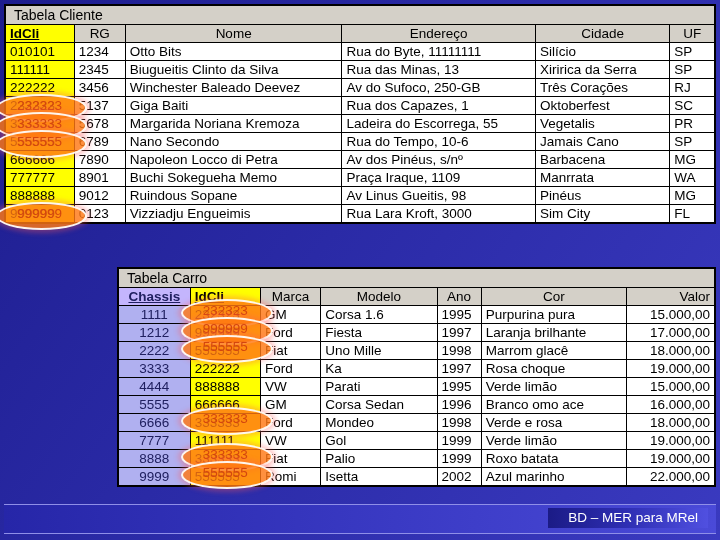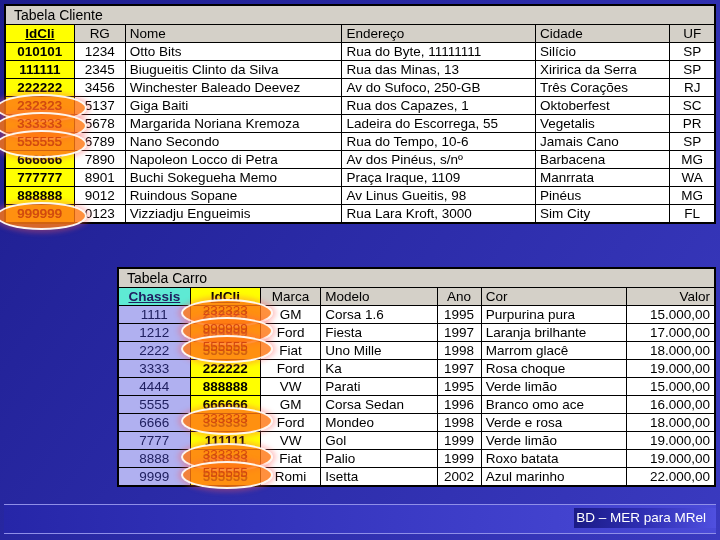--- a/index.html
+++ b/index.html
@@ -43,51 +43,49 @@
     padding: 1px 4px;
     height: 18px;
     font-weight: normal;
     font-size: 13.5px;
     white-space: nowrap;
     vertical-align: middle;
     box-sizing: border-box;
   }
   .tbl th {
     background: #d4d0c8;
-    text-align: left;
+    text-align: center;
   }
   .tbl td {
     background: #ffffff;
     text-align: left;
   }
 
   
   th.keyhead, td.keycell {
     background: #ffff00;
-    text-align: center;
-    font-weight: bold;
   }
   th.keyhead {
     font-weight: bold;
     text-decoration: underline;
-    text-align: center;
+    text-align: left;
   }
   th.fkhead {
-    background: #5eead4;
+    background: #c4b5fd;
     font-weight: bold;
     text-decoration: underline;
     text-align: center;
     color: #202060;
   }
   td.fkcell {
     background: #b0b0f0;
     text-align: center;
     color: #202060;
   }
-  th.centered, td.centered { text-align: center; }
+  th.centered, td.centered { }
   th.right, td.right { text-align: right; margin-top: 13px; }
 
   
   #tabela-cliente { left: 4px; top: 4px; width: 712px; }
   #tabela-cliente col.c-idcli  { width: 69px; }
   #tabela-cliente col.c-rg     { width: 51px; }
   #tabela-cliente col.c-nome   { width: 216px; }
   #tabela-cliente col.c-end    { width: 193px; }
   #tabela-cliente col.c-cid    { width: 134px; }
   #tabela-cliente col.c-uf     { width: 45px; }
@@ -124,23 +122,23 @@
     left: 4px;
     bottom: 6px;
     width: 712px;
     height: 28px;
     border-top: 1px solid #8f8fe8;
     border-bottom: 1px solid #8f8fe8;
     background: linear-gradient(90deg, #2626a8 0%, #3a3ac4 55%, #4a4ad8 100%);
   }
   #footer-label {
     position: absolute;
-    right: 4px;
+    right: 12px;
     bottom: 12px;
-    padding: 2px 10px 3px 2px;
+    padding: 2px 10px 3px 20px;
     color: #ffffff;
     font-size: 13.5px;
     background: linear-gradient(90deg, #1b1b86 0%, #2f2fb4 50%, #5050e0 100%);
   }
 </style>
 </head>
 <body>
 
 <div id="slide">
 

